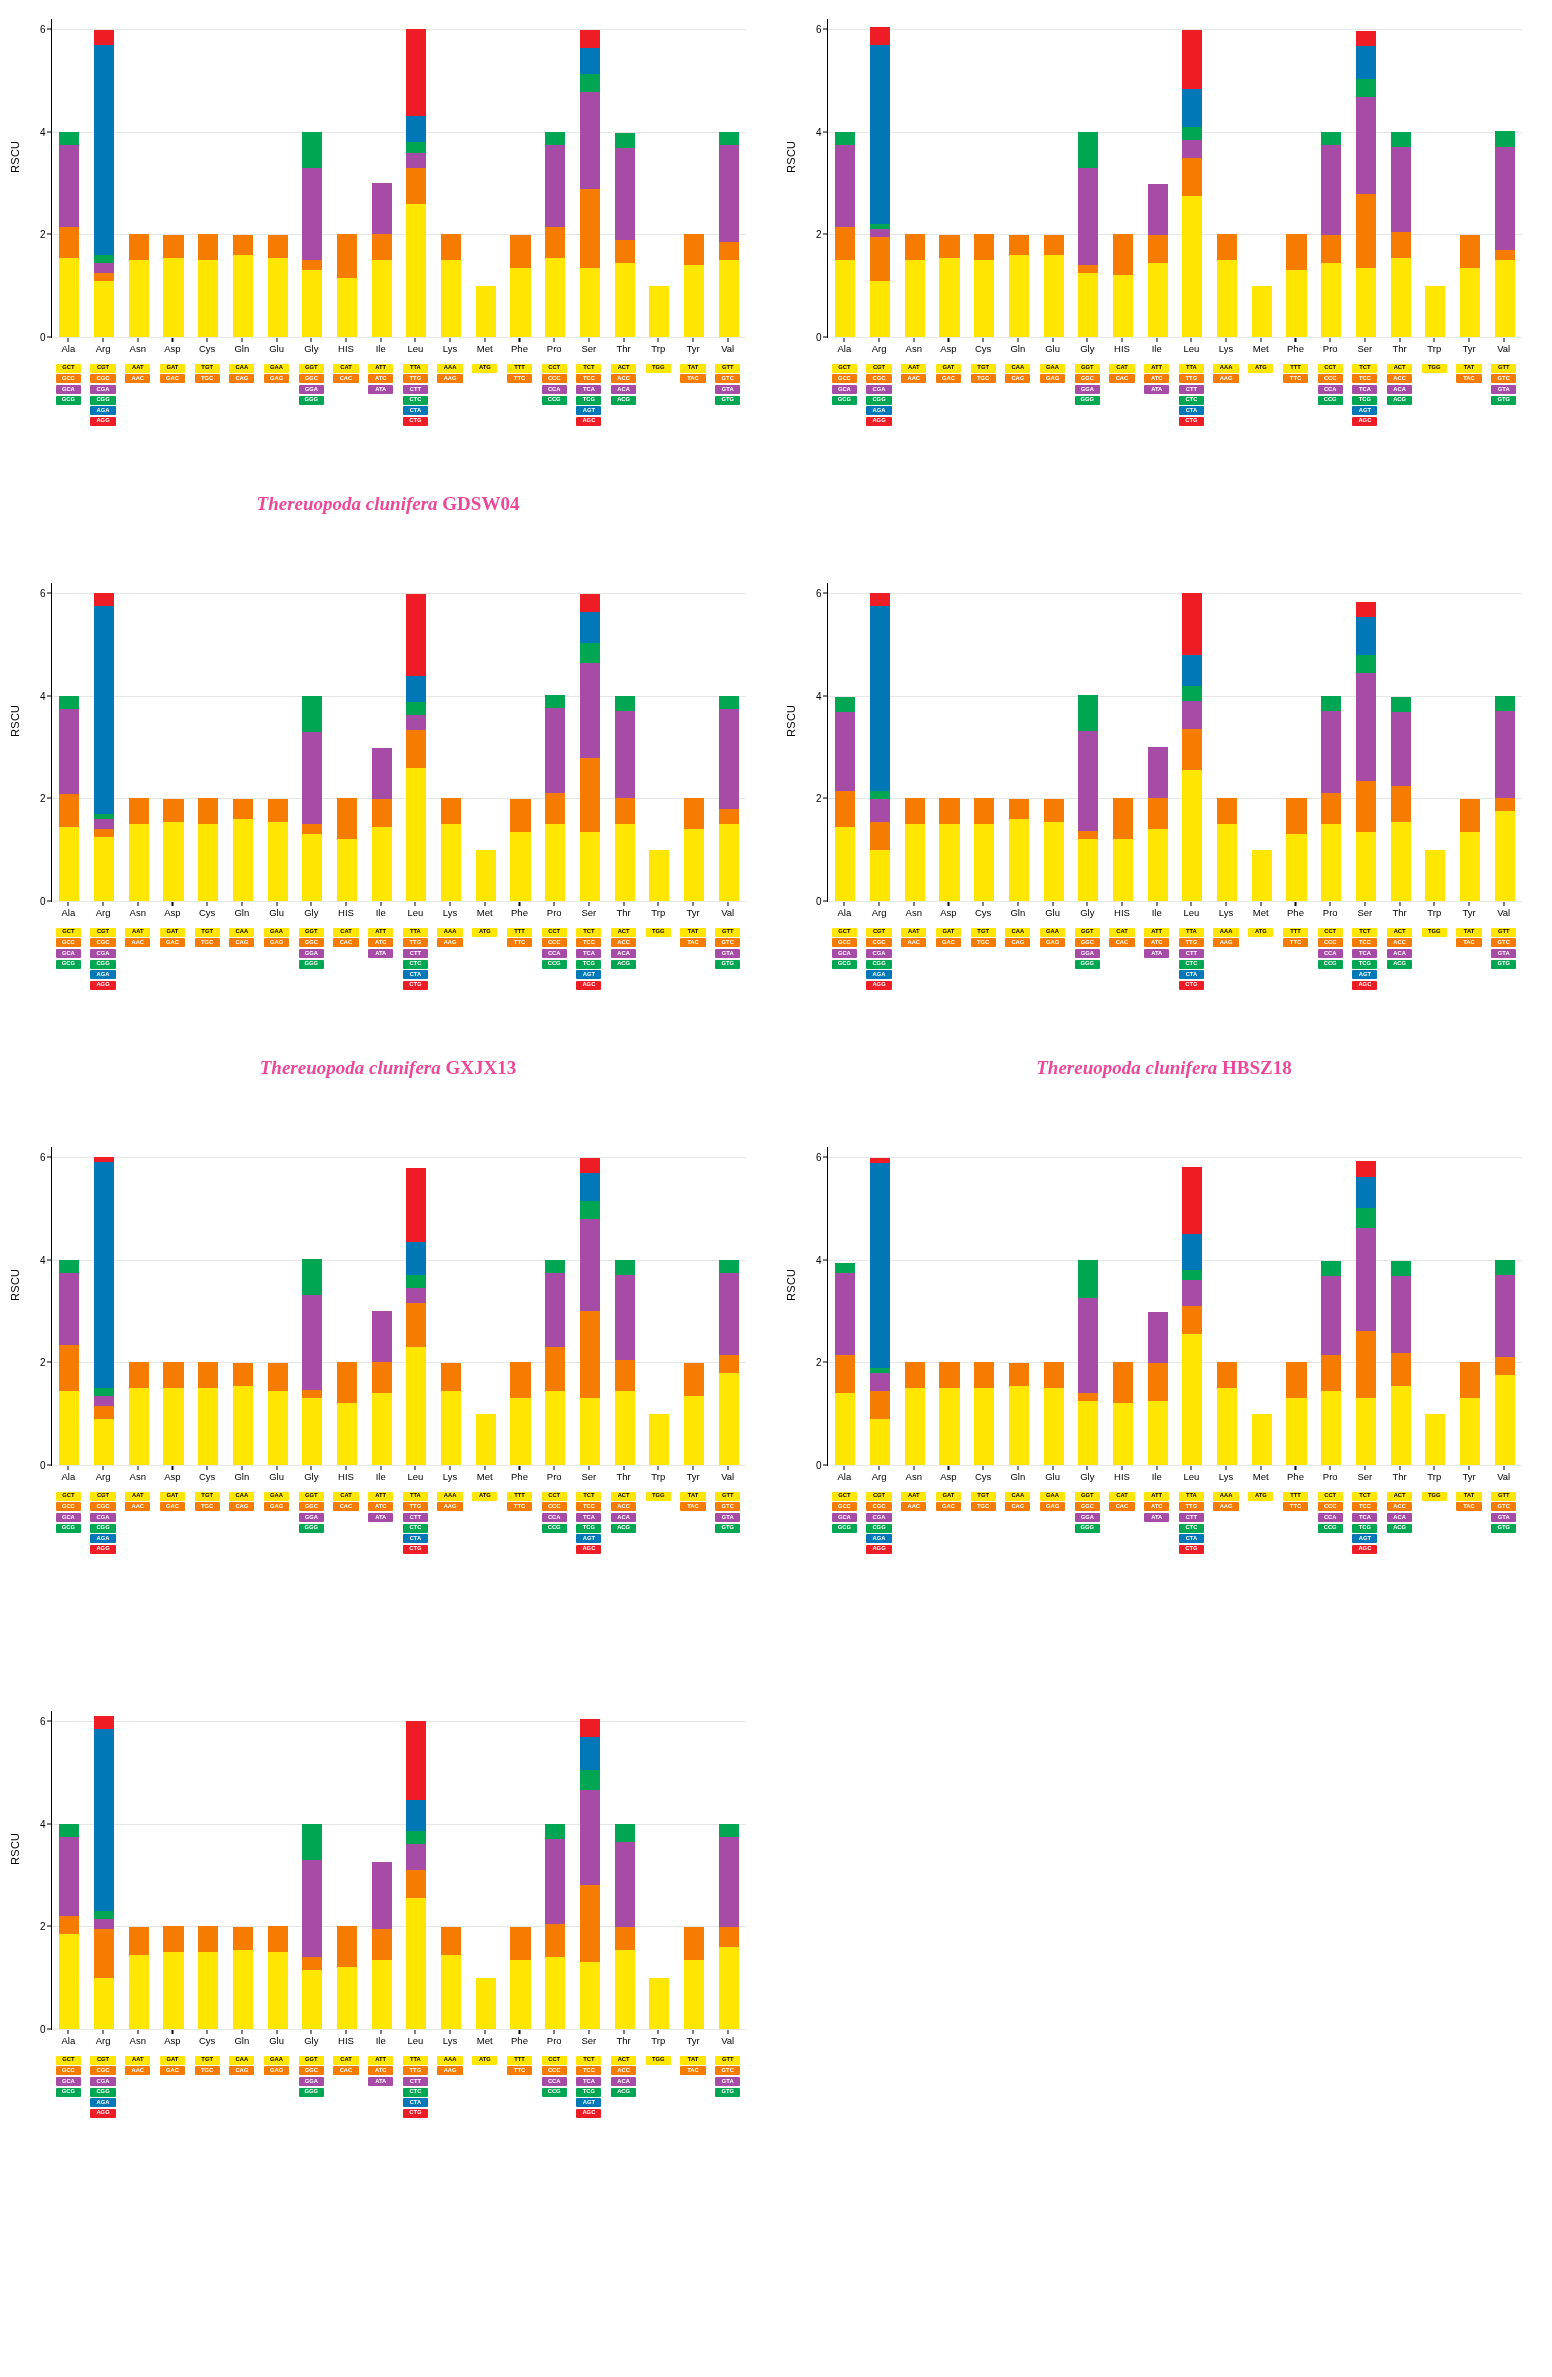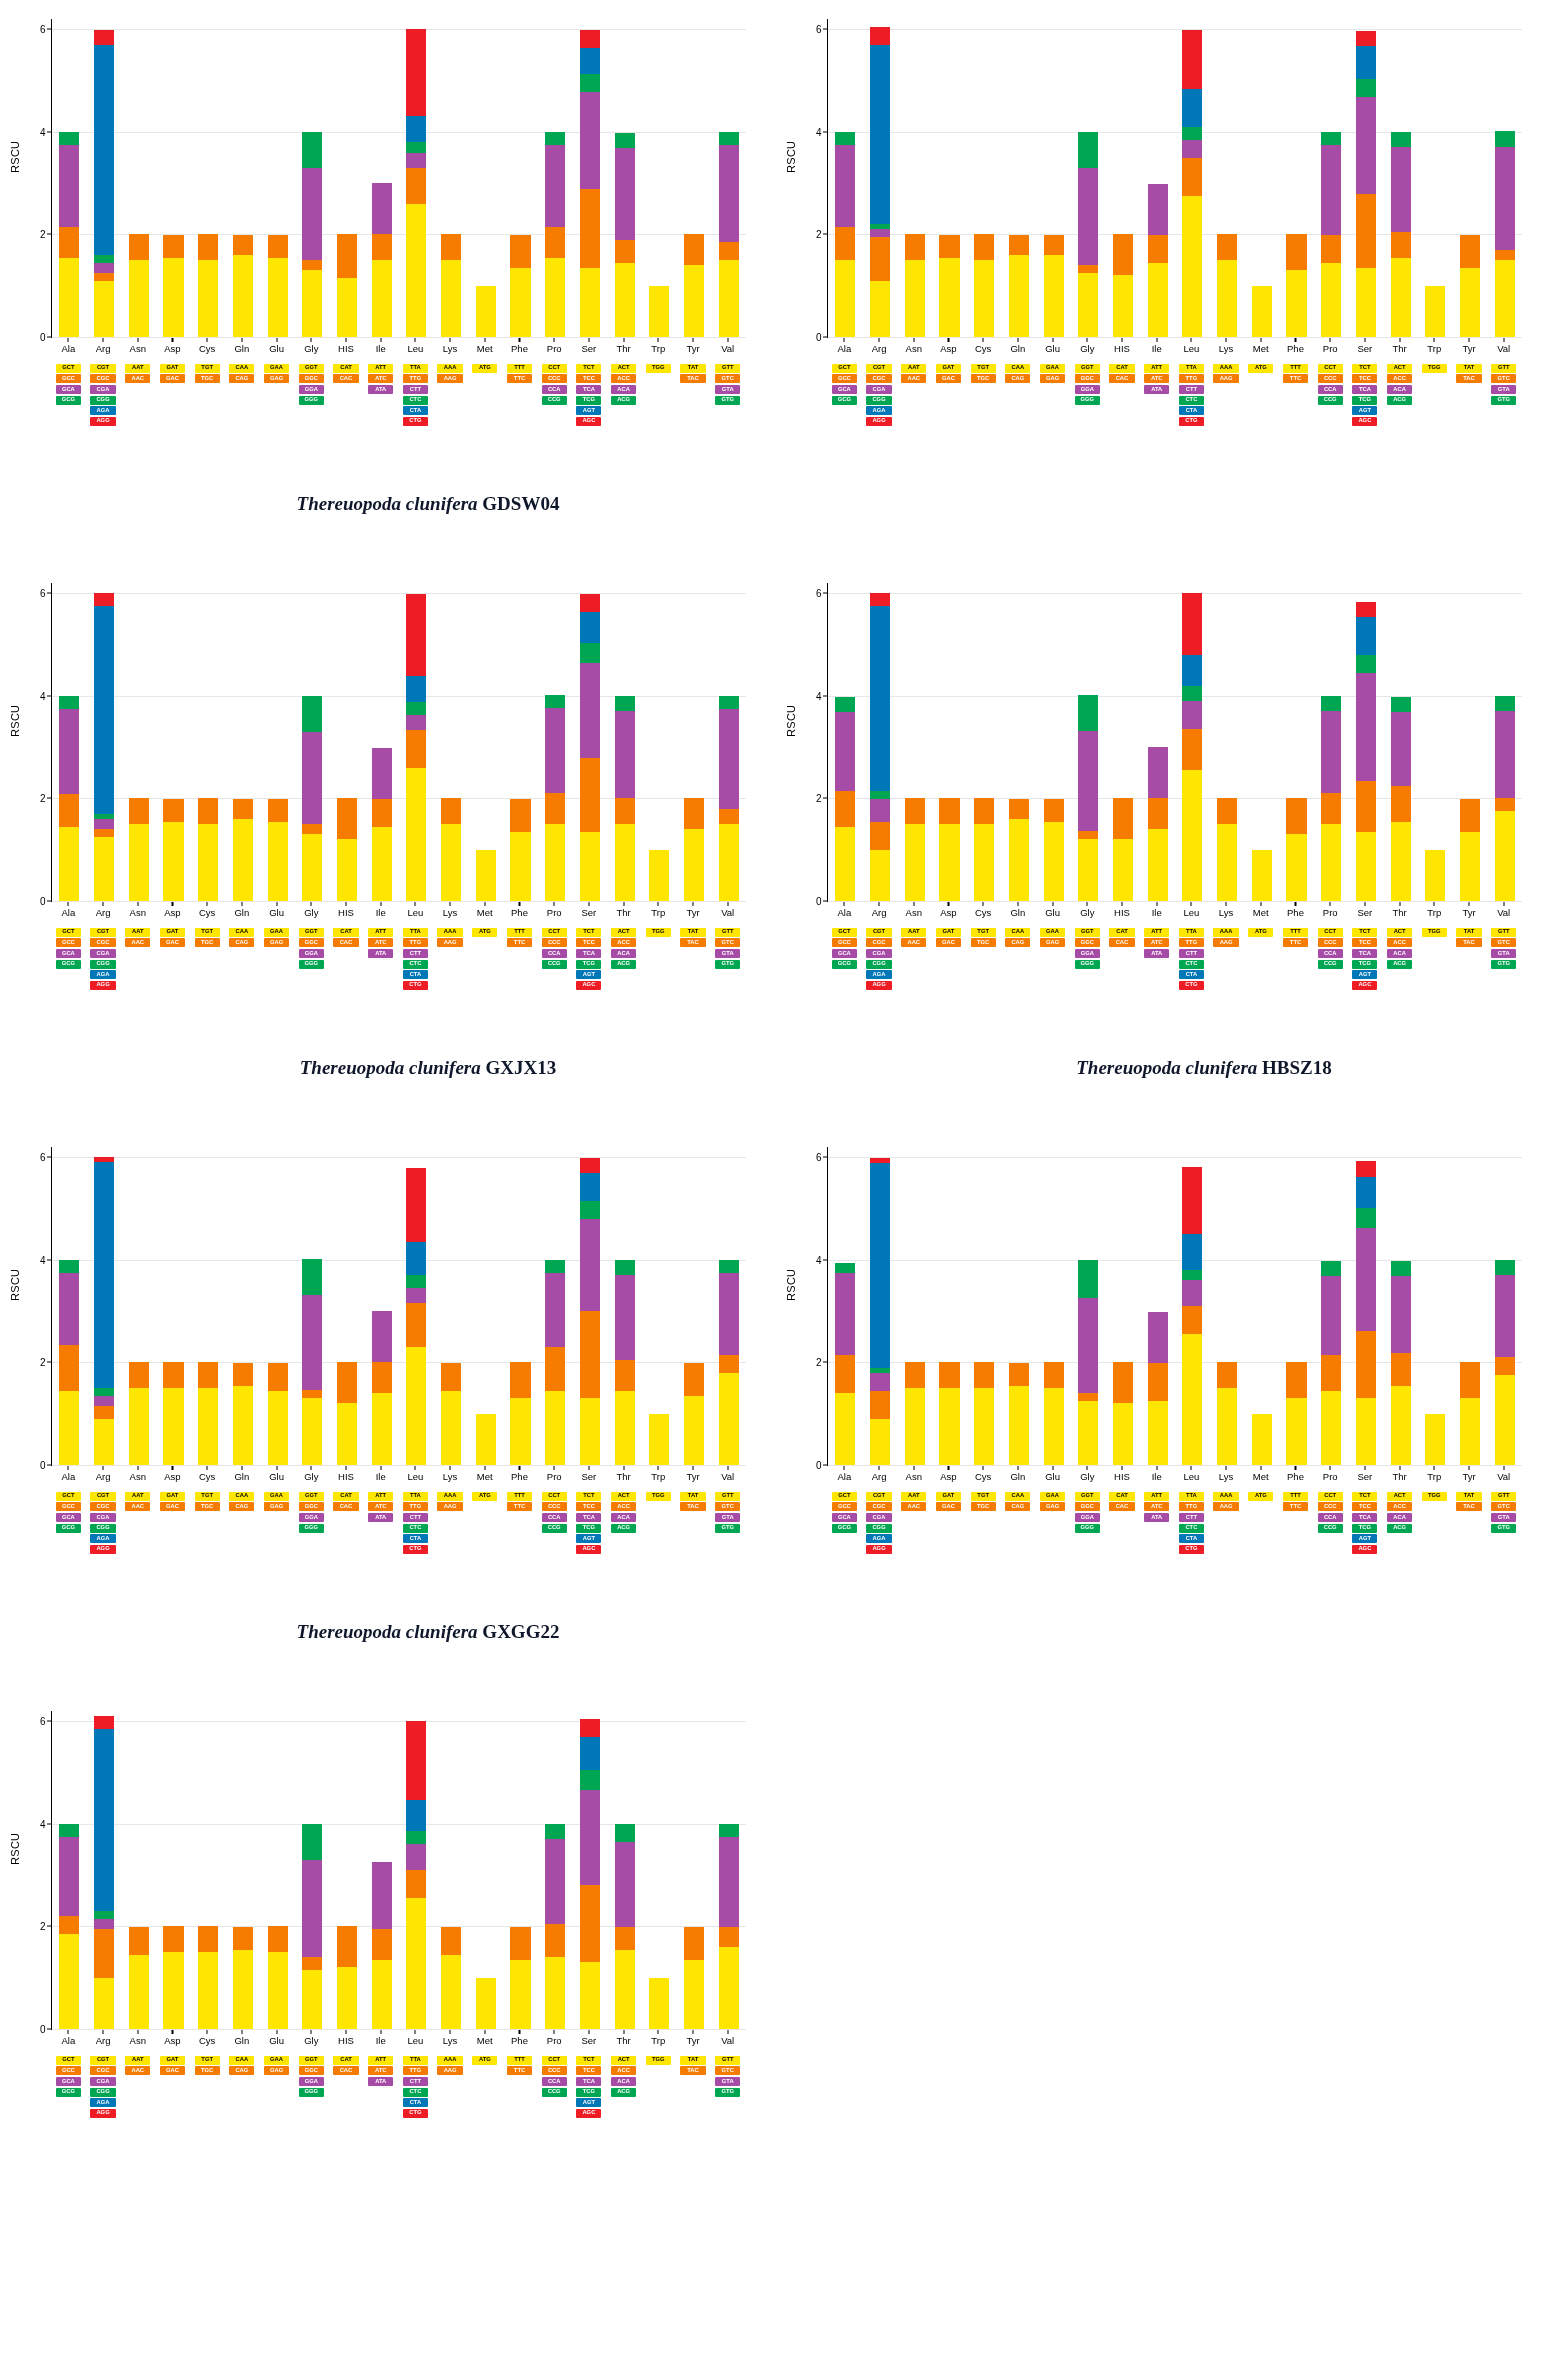--- a/index.html
+++ b/index.html
@@ -155,22 +155,21 @@
   
   .caption {
     position: absolute;
     top: 493px;
     left: 0;
     width: 776px;
     text-align: center;
     font-family: "Liberation Serif", serif;
     font-size: 19px;
     font-weight: bold;
-    color: #0f172a;
-    margin-left: 40px;
+    color: #ec4899;
   }
   .caption .sp {
     font-style: italic;
   }
 </style>
 </head>
 <body>
 
 <div class="grid" id="grid">
     <div class="panel">
@@ -1603,21 +1602,20 @@
             <div class="codon" style="background: rgb(245, 124, 0); color: rgb(255, 255, 255);">TAC</div>
           </div>
           <div class="codoncol">
             <div class="codon" style="background: rgb(255, 230, 0); color: rgb(0, 0, 0);">GTT</div>
             <div class="codon" style="background: rgb(245, 124, 0); color: rgb(255, 255, 255);">GTC</div>
             <div class="codon" style="background: rgb(166, 76, 166); color: rgb(255, 255, 255);">GTA</div>
             <div class="codon" style="background: rgb(0, 166, 81); color: rgb(255, 255, 255);">GTG</div>
           </div>
         </div>
       </div>
-      <div class="caption"><span class="sp">Thereuopoda clunifera</span> <span>GXGG22</span></div>
     </div>
     <div class="panel">
       <div class="chart-wrap">
         <div class="ylabel">RSCU</div>
         <div class="plot">
           <div class="gridline" style="top: 318px;"></div>
           <div class="ytick" style="top: 318px;">0</div>
           <div class="ytickmark" style="top: 318px;"></div>
           <div class="gridline" style="top: 215px;"></div>
           <div class="ytick" style="top: 215px;">2</div>

